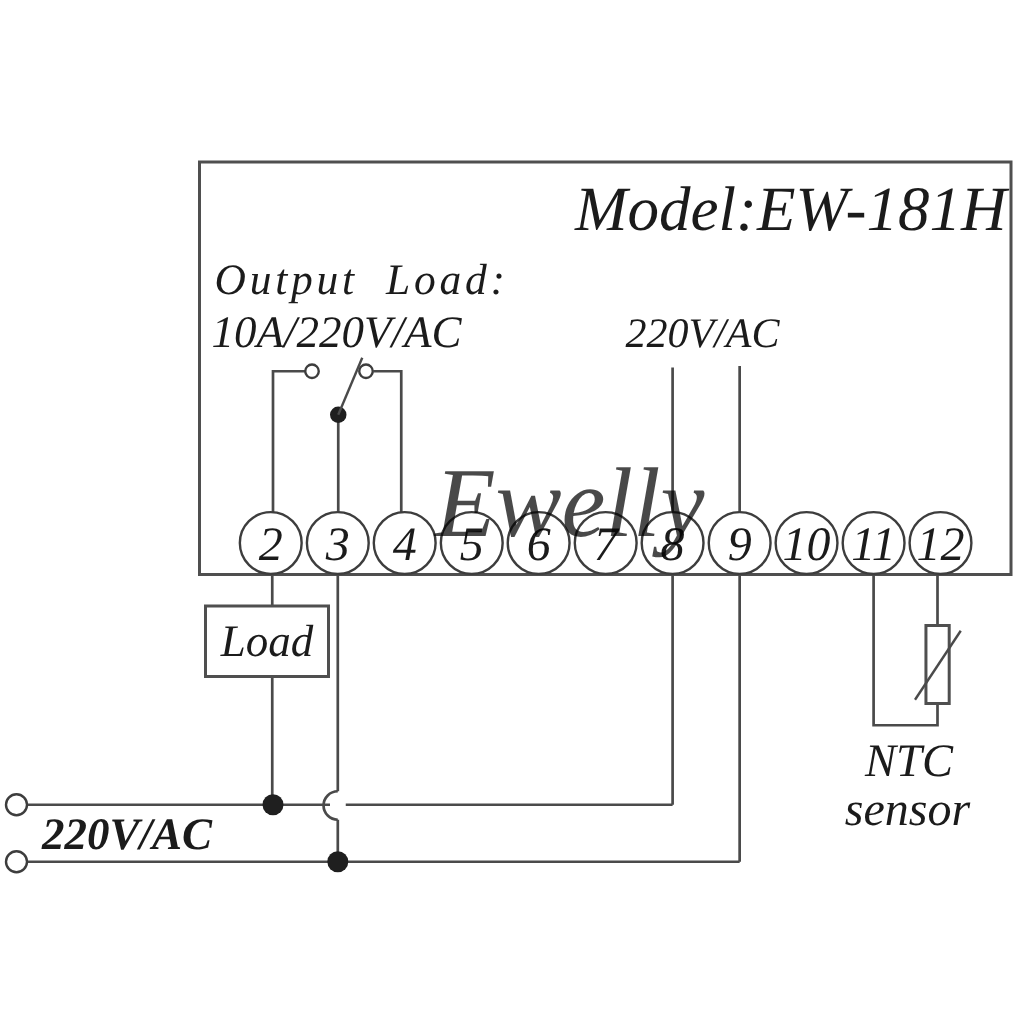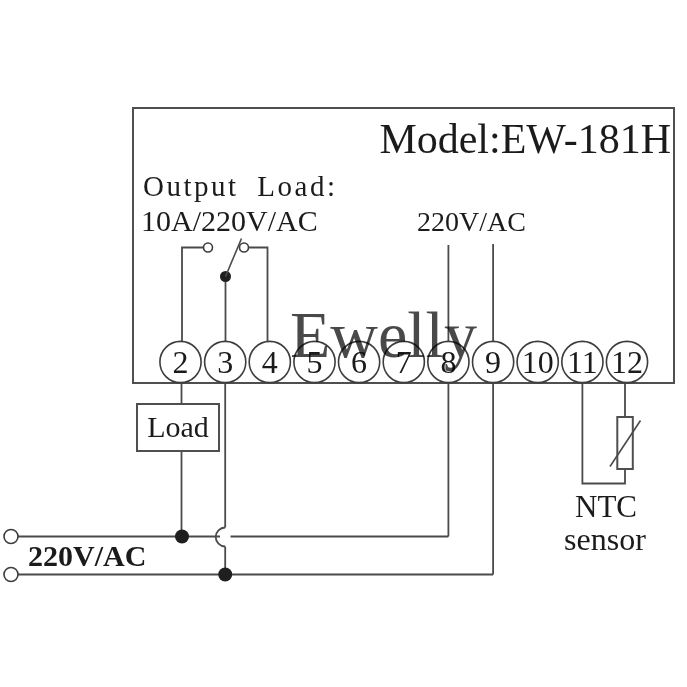--- a/index.html
+++ b/index.html
@@ -9,20 +9,21 @@
     width: 687px;
     height: 687px;
     overflow: hidden;
     font-family: "Liberation Serif", "DejaVu Serif", serif;
   }
   .stage {
     position: relative;
     width: 583px;
     height: 687px;
     background: #ffffff;
+    font-style: italic;
   }
   svg { display: block; }
   text {
     fill: #1b1b1b;
     font-family: "Liberation Serif", "DejaVu Serif", serif;
   }
   .wire {
     stroke: #4a4a4a;
     stroke-width: 1.8;
     fill: none;

